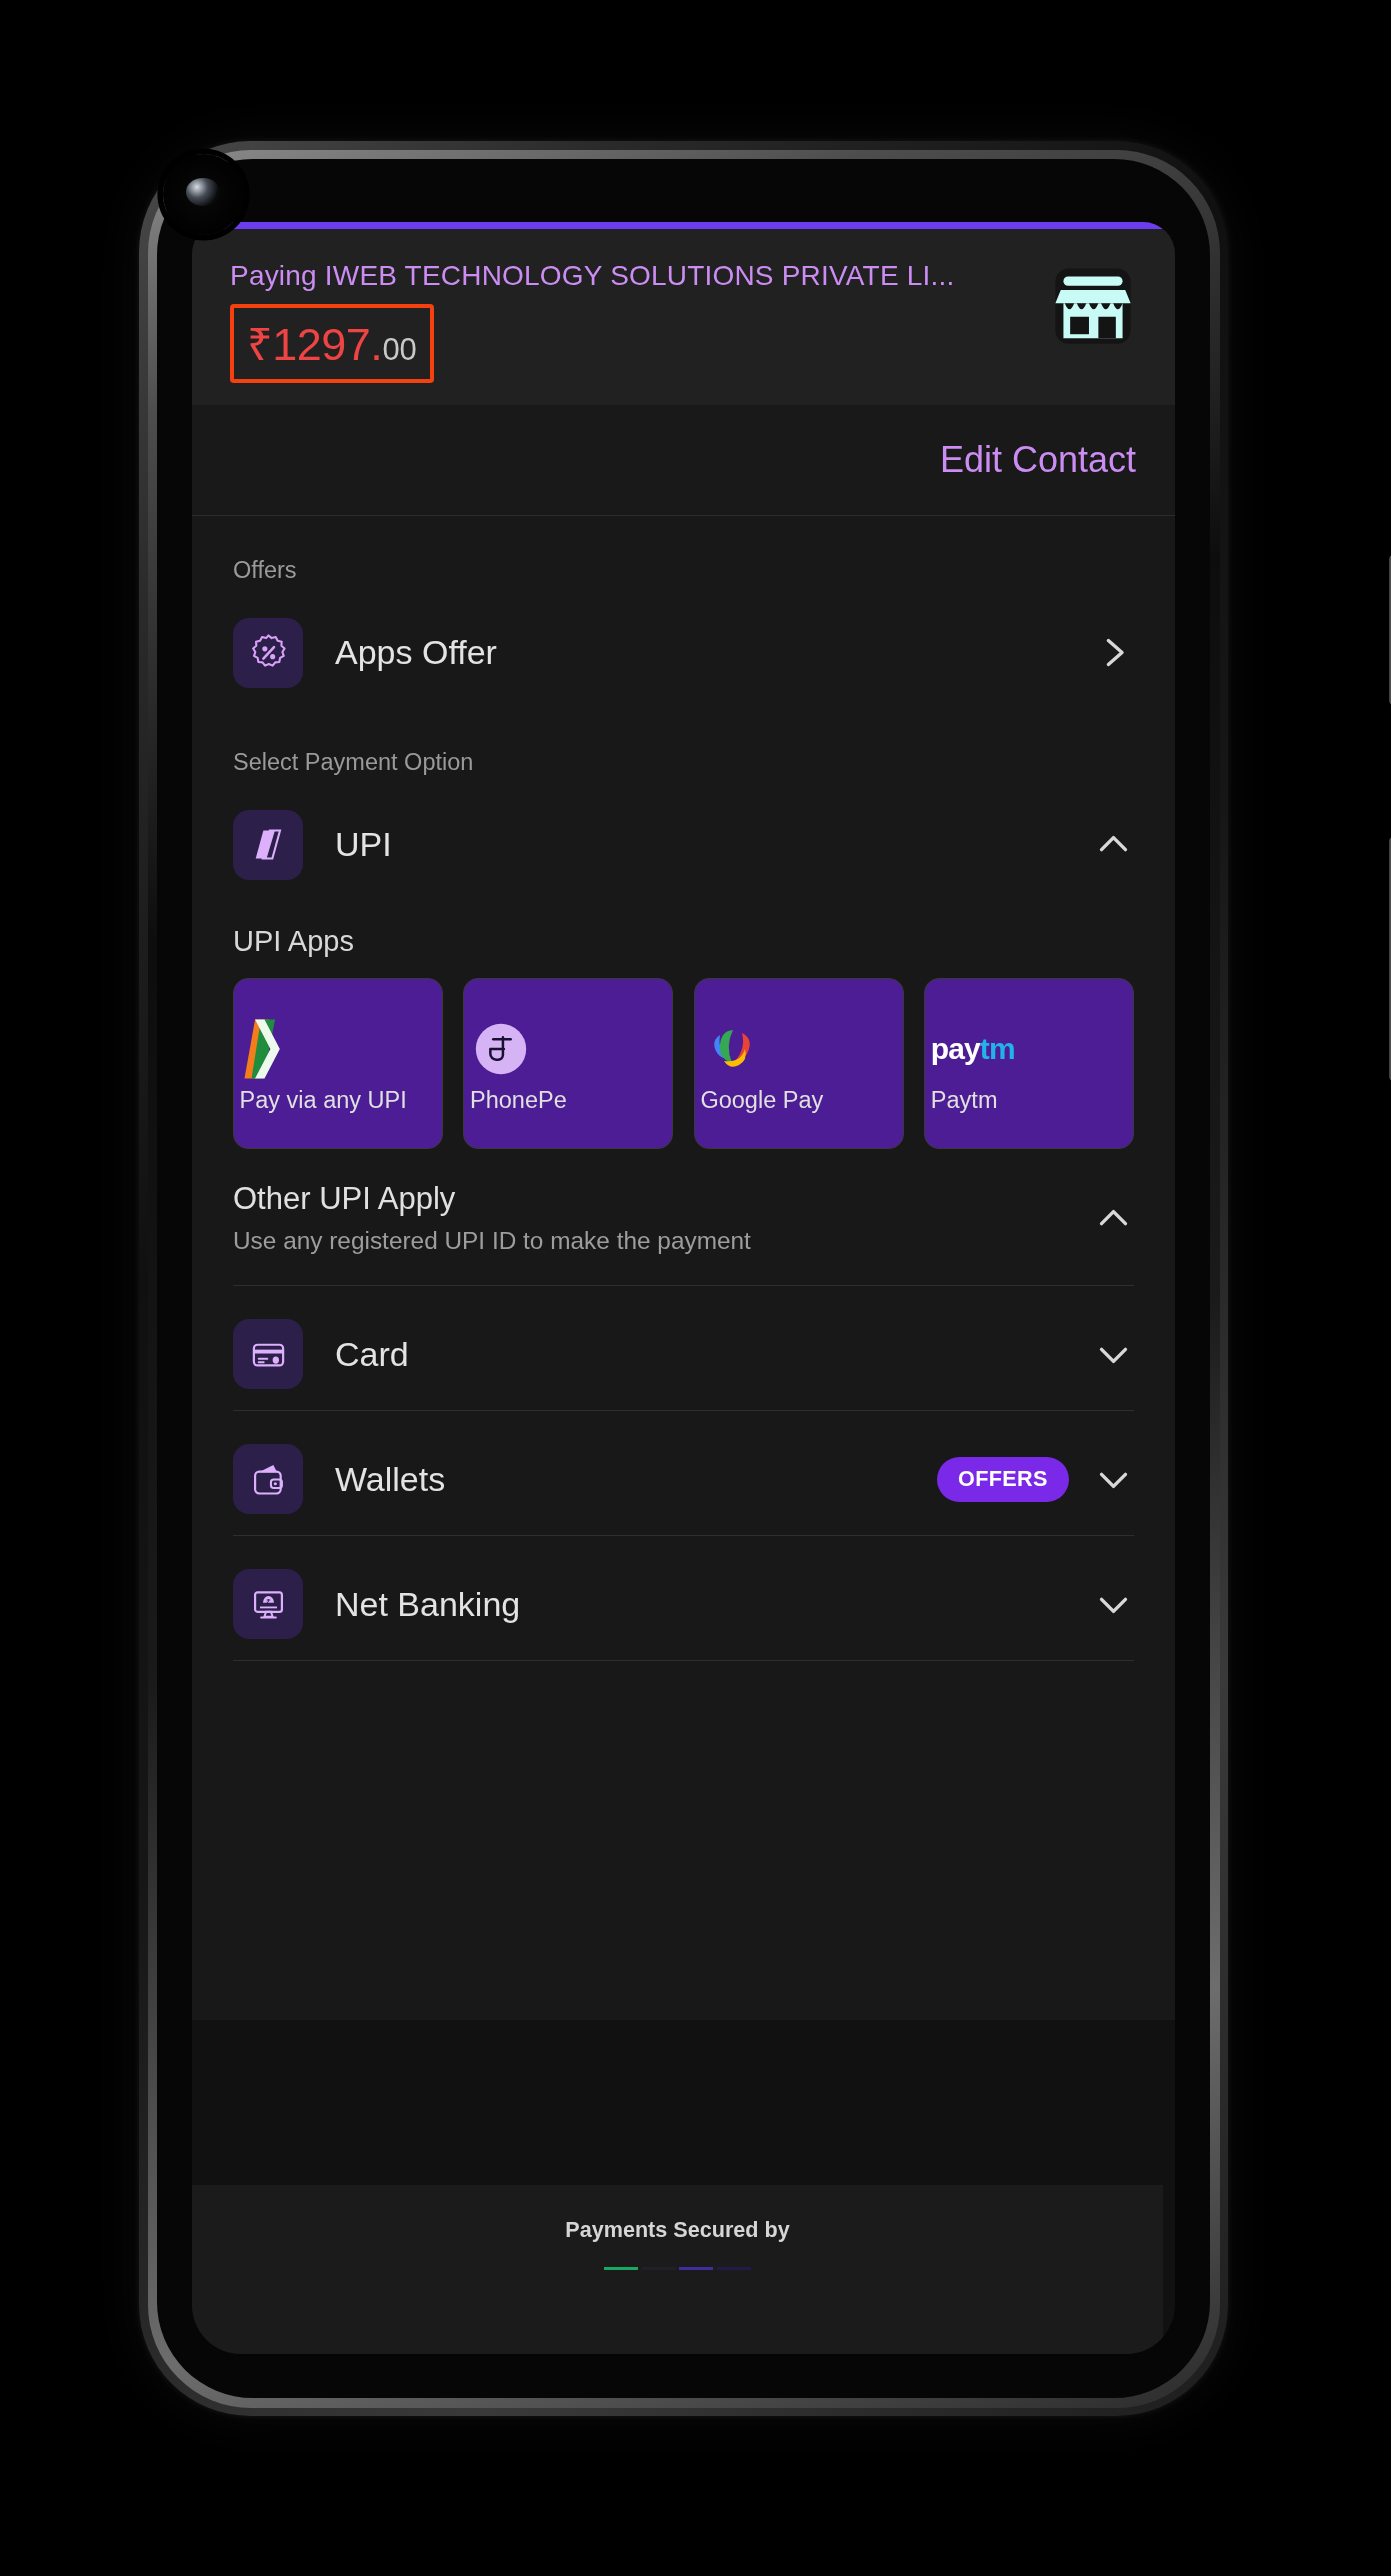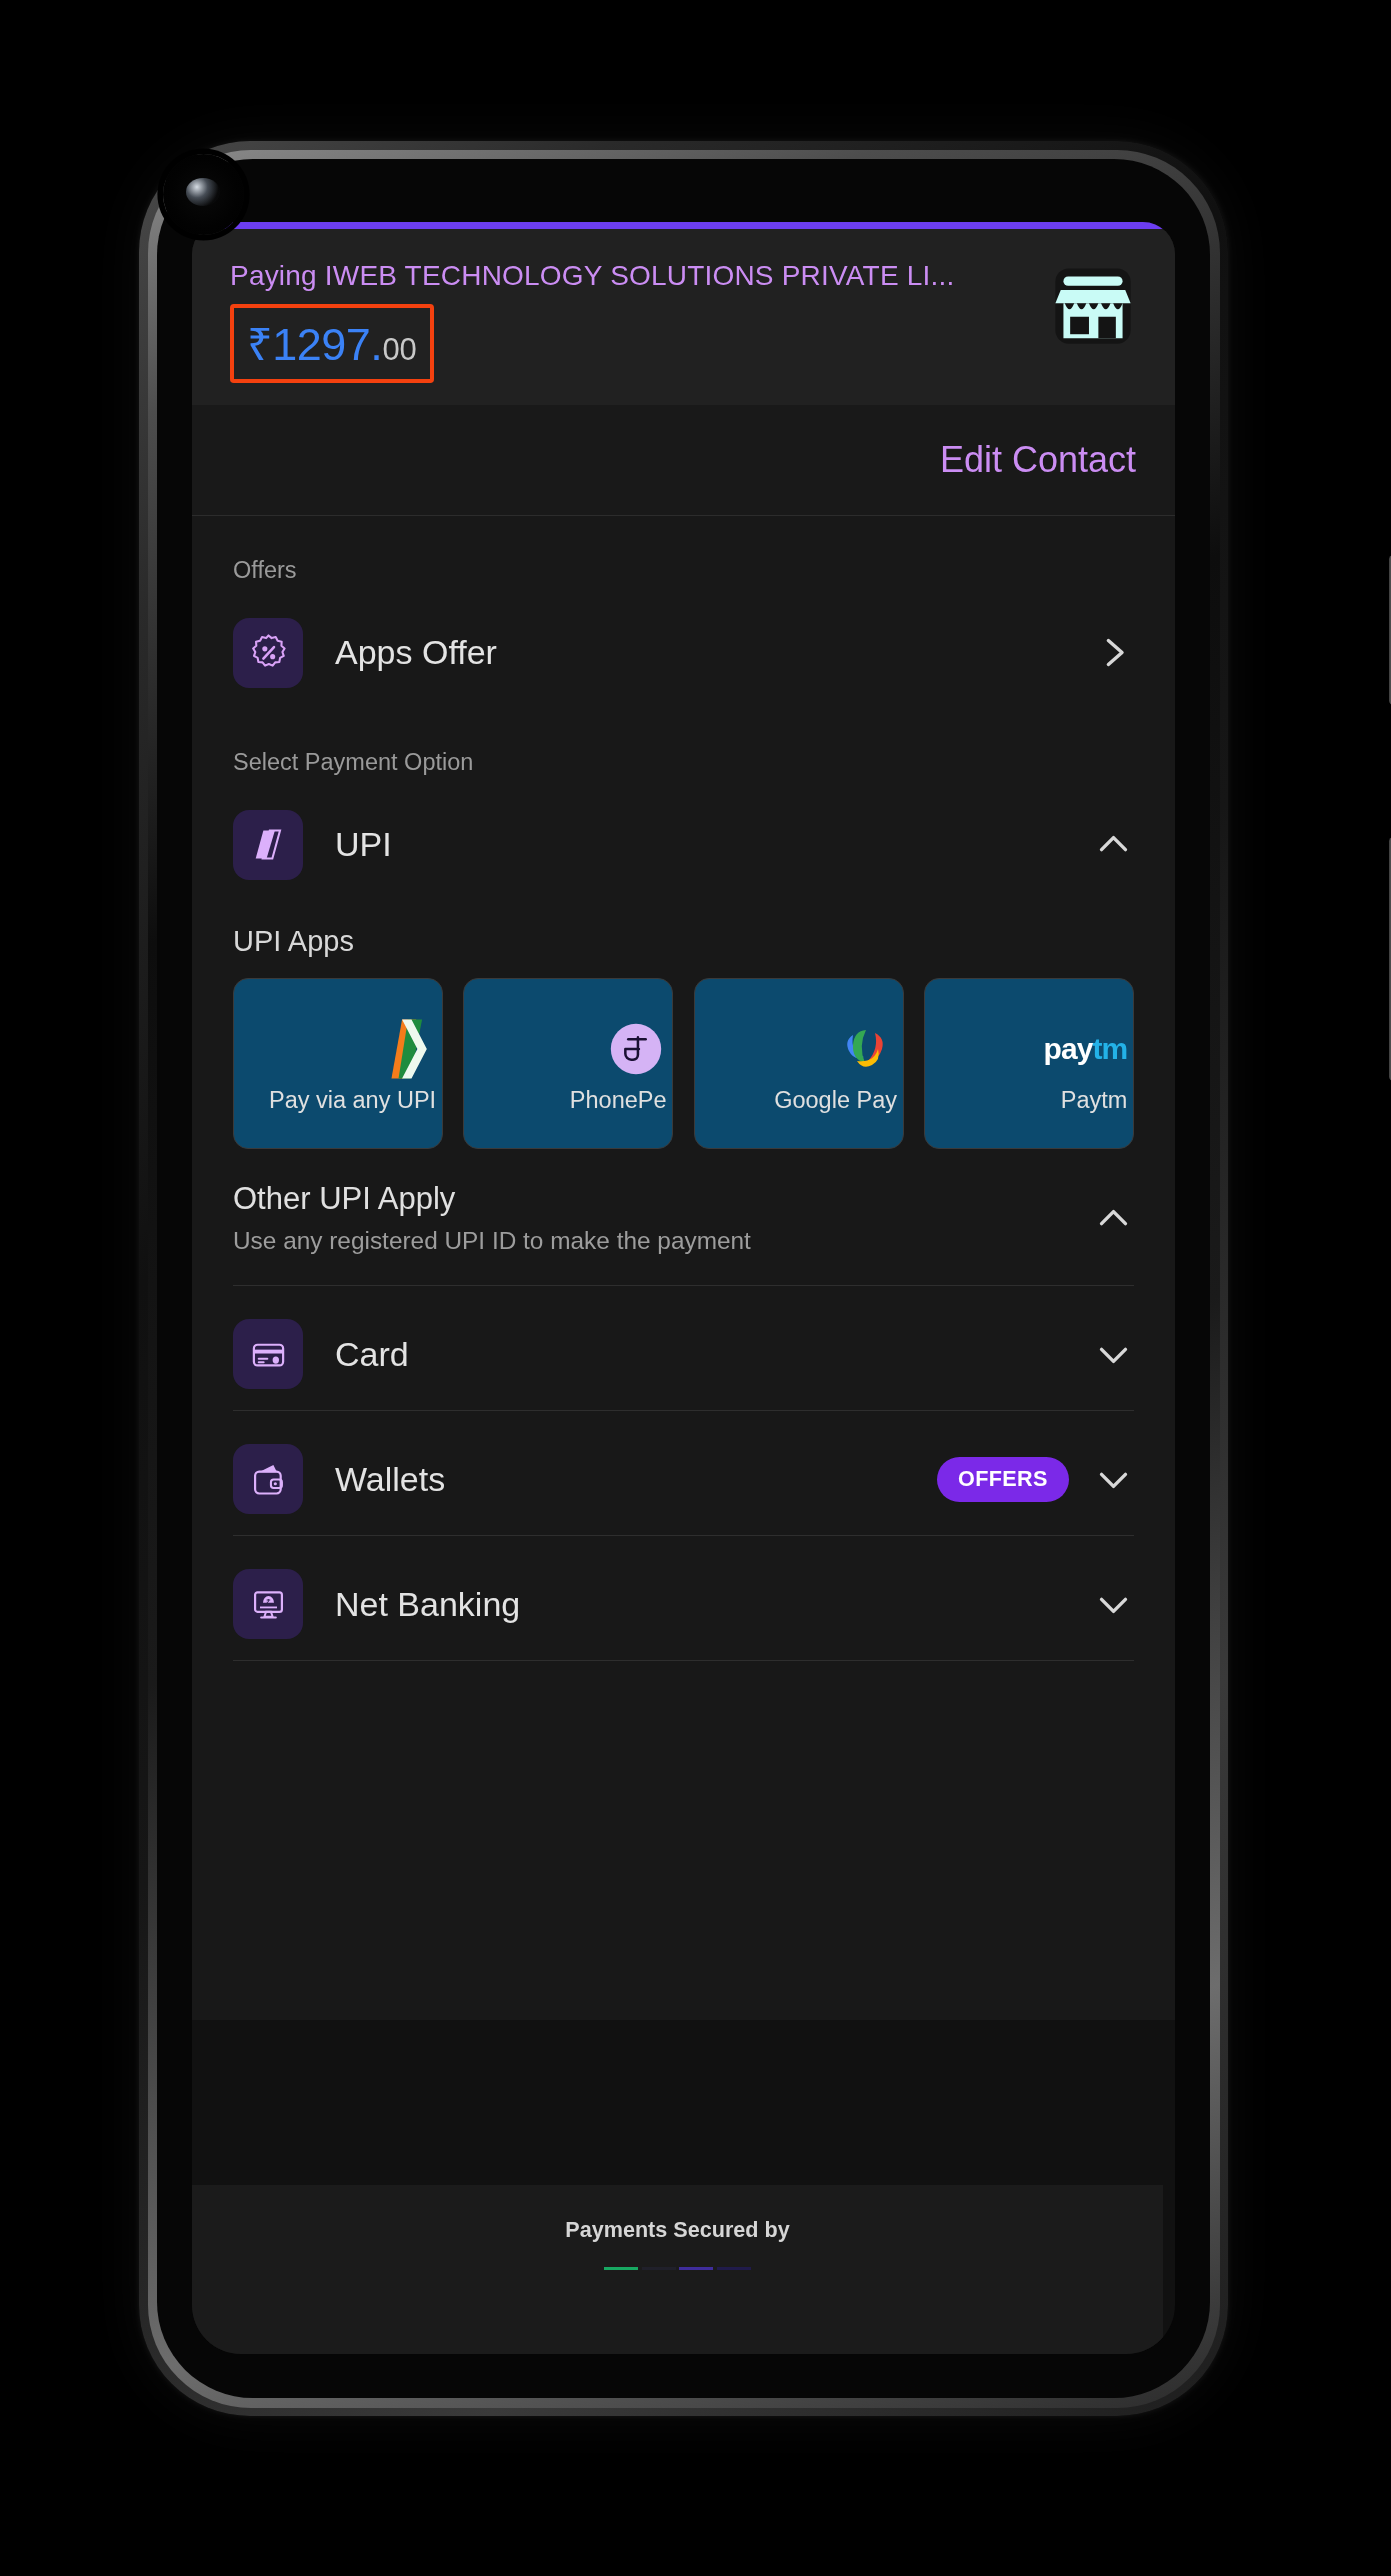--- a/index.html
+++ b/index.html
@@ -77,21 +77,21 @@
     padding-right:113px;
     line-height:1.1;
   }
   .amount-wrap{
     display:inline-block;
     margin-top:13px;
     border:4.7px solid #f4410f;
     border-radius:3.8px;
     padding:3.8px 13px 5.6px 13px;
   }
-  .amount-main{ color:#3b82f6; font-size:45px; letter-spacing:-0.5px; }
+  .amount-main{ color:#ef4444; font-size:45px; letter-spacing:-0.5px; }
   .amount-dec { color:#c8c8c8; font-size:31px; }
   .store-icon{
     position:absolute; right:39px; top:34px;
     width:86px; height:86px;
   }
 
   
   .contact-strip{
     background:#191919;
     height:111px;
@@ -121,25 +121,25 @@
   .row .rlabel{ color:#e3e3e3; font-size:34px; margin-left:32px; flex:1; }
   .chev{ width:41px; height:41px; flex:0 0 auto; }
 
   .divider{ height:0.9px; background:#2e2e2e; margin:0 41px; }
 
   
   .upi-apps-title{ color:#d8d8d8; font-size:29px; padding:24.4px 0 0 41px; }
   .tiles{ display:flex; gap:20.7px; padding:20.7px 41px 0 41px; }
   .tile{
     flex:1 1 0; height:171px;
-    background:#0c4a6e;
+    background:#4c1d95;
     border:0.9px solid #3a3a3a;
     border-radius:15px;
     display:flex; flex-direction:column;
-    align-items:flex-end; justify-content:center;
+    align-items:flex-start; justify-content:center;
     gap:2px; padding:9.4px 5.6px;
   }
   .tile .glyph{ height:71px; display:flex; align-items:center; justify-content:center; }
   .tile .tname{ color:#e0e0e0; font-size:23.5px; text-align:center; line-height:1.18; }
 
   
   .other-upi{
     display:flex; align-items:center;
     padding:32px 41px 9.4px 41px;
   }

